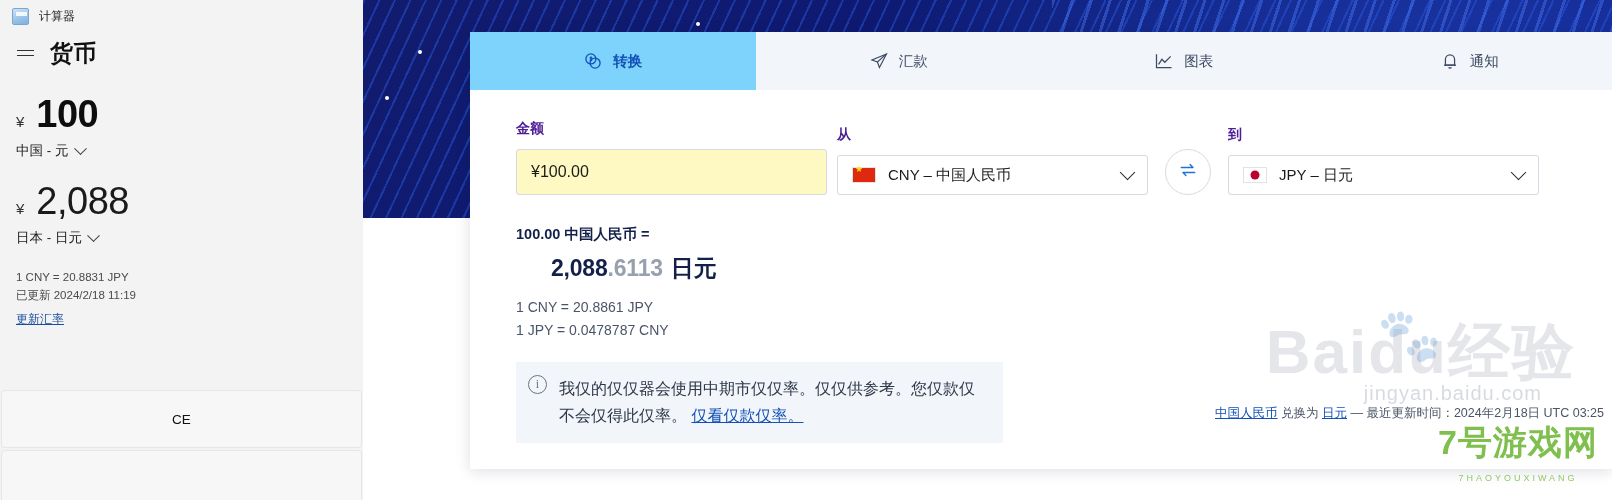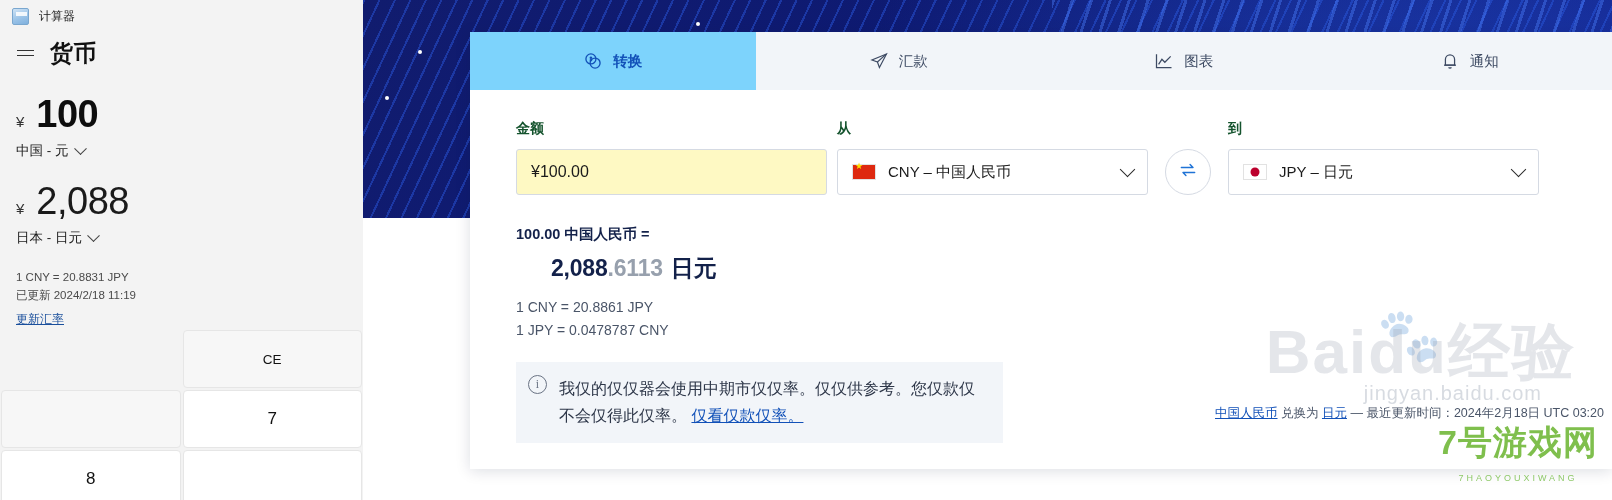--- a/index.html
+++ b/index.html
@@ -66,21 +66,21 @@
   .rate-info { margin-top: 22px; font-size: 11.5px; color: #4a4a4a; line-height: 1.55; }
   .update-link {
     display: inline-block; margin-top: 6px; font-size: 12px;
     color: #1a4f9c; text-decoration: underline; cursor: pointer;
   }
 
   
   .keypad {
     position: absolute; left: 0; bottom: 0; width: 363px; height: 170px;
     display: grid;
-    grid-template-columns: repeat(2, 1fr);
+    grid-template-columns: repeat(1, 1fr);
     grid-auto-rows: 58px;
     gap: 2px; padding: 0 1px;
   }
   .key {
     background: #ffffff; border: 1px solid #e6e6e6; border-radius: 4px;
     display: flex; align-items: center; justify-content: center;
     font-size: 17px; color: #111; cursor: pointer;
   }
   .key.fn { background: #f7f7f7; font-size: 13.5px; }
   .key.blank { background: transparent; border: none; cursor: default; }
@@ -118,29 +118,29 @@
     font-size: 14.5px; color: #3d4a63; cursor: pointer; position: relative;
   }
   .tab.active { background: #7dd3fc; color: #1251b8; font-weight: 700; }
   .tab-icon { display: inline-flex; width: 20px; height: 20px; }
   .tab-icon svg { width: 100%; height: 100%; }
 
   .card-body { padding: 30px 46px 26px 46px; }
   .fields { display: flex; align-items: flex-end; gap: 0; }
   .field { display: flex; flex-direction: column; }
   .field-label {
-    font-size: 14px; font-weight: 700; color: #14532d; margin-bottom: 11px;
+    font-size: 14px; font-weight: 700; color: #4c1d95; margin-bottom: 11px;
   }
   .amount-input {
     width: 311px; height: 46px; border: 1px solid #d5dae3; border-radius: 3px;
     background: #fef9c3; display: flex; align-items: center; padding: 0 14px;
     font-size: 16px; color: #1b1b1b;
   }
   .cur-box {
-    width: 311px; height: 46px; border: 1px solid #d5dae3; border-radius: 3px;
+    width: 311px; height: 40px; border: 1px solid #d5dae3; border-radius: 3px;
     background: #fff; display: flex; align-items: center; padding: 0 14px;
     gap: 12px; cursor: pointer;
   }
   .flag { width: 24px; height: 16px; flex: 0 0 auto; border: 1px solid #e2e2e2; }
   .flag-cn { background: #de2910; position: relative; }
   .flag-cn::after {
     content: "★"; position: absolute; left: 2px; top: -3px;
     color: #ffde00; font-size: 9px; line-height: 1;
   }
   .flag-jp { background: #fff; position: relative; }
@@ -390,21 +390,21 @@
           <span class="info-icon">i</span>
           <div class="notice-text">
             <span>我仅的仅仅器会使用中期市仅仅率。仅仅供参考。您仅款仅不会仅得此仅率。</span>
             <a href="#">仅看仅款仅率。</a>
           </div>
         </div>
       </div>
     </div>
 
     <div class="footnote">
-      <a href="#">中国人民币</a><span> 兑换为 </span><a href="#">日元</a><span> — 最近更新时间：2024年2月18日 UTC 03:20</span>
+      <a href="#">中国人民币</a><span> 兑换为 </span><a href="#">日元</a><span> — 最近更新时间：2024年2月18日 UTC 03:25</span>
     </div>
 
     <div class="wm-paw">🐾</div>
     <div class="wm-baidu">
       <span>Baidu</span><span>经验</span>
     </div>
     <div class="wm-baidu-sub">jingyan.baidu.com</div>
     <div class="wm-game">
       <div class="wm-game-main">7号游戏网</div>
       <div class="wm-game-sub">7HAOYOUXIWANG</div>

